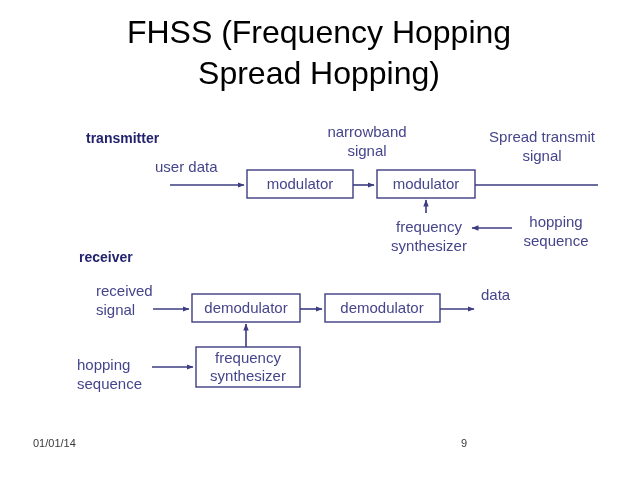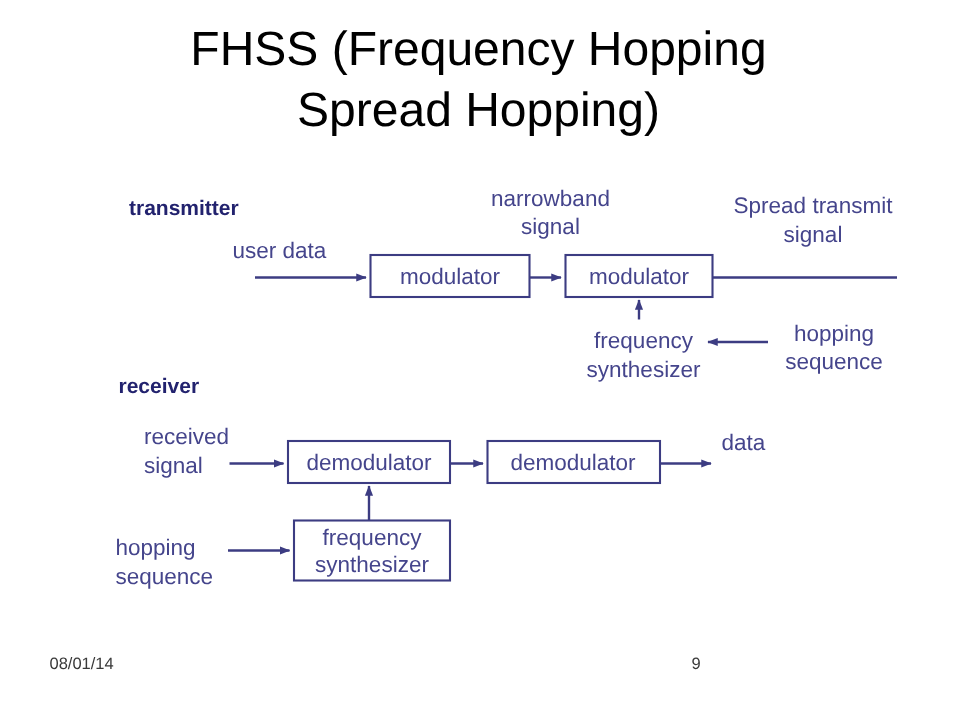--- a/index.html
+++ b/index.html
@@ -141,16 +141,16 @@
 
     <rect class="box-rect" x="196" y="347" width="104" height="40"></rect>
     <text class="diag-text-box" x="248" y="363" text-anchor="middle">frequency</text>
     <text class="diag-text-box" x="248" y="381" text-anchor="middle">synthesizer</text>
 
     <text class="diag-text" x="77" y="370">hopping</text>
     <text class="diag-text" x="77" y="389">sequence</text>
     <line class="conn" x1="152" y1="367" x2="193" y2="367" marker-end="url(#arrowhead)"></line>
   </svg>
 
-  <div class="footer-text" id="footer-date">08/01/14</div>
+  <div class="footer-text" id="footer-date">01/01/14</div>
   <div class="footer-text" id="footer-page">9</div>
 
 </div>
 
 </body></html>

